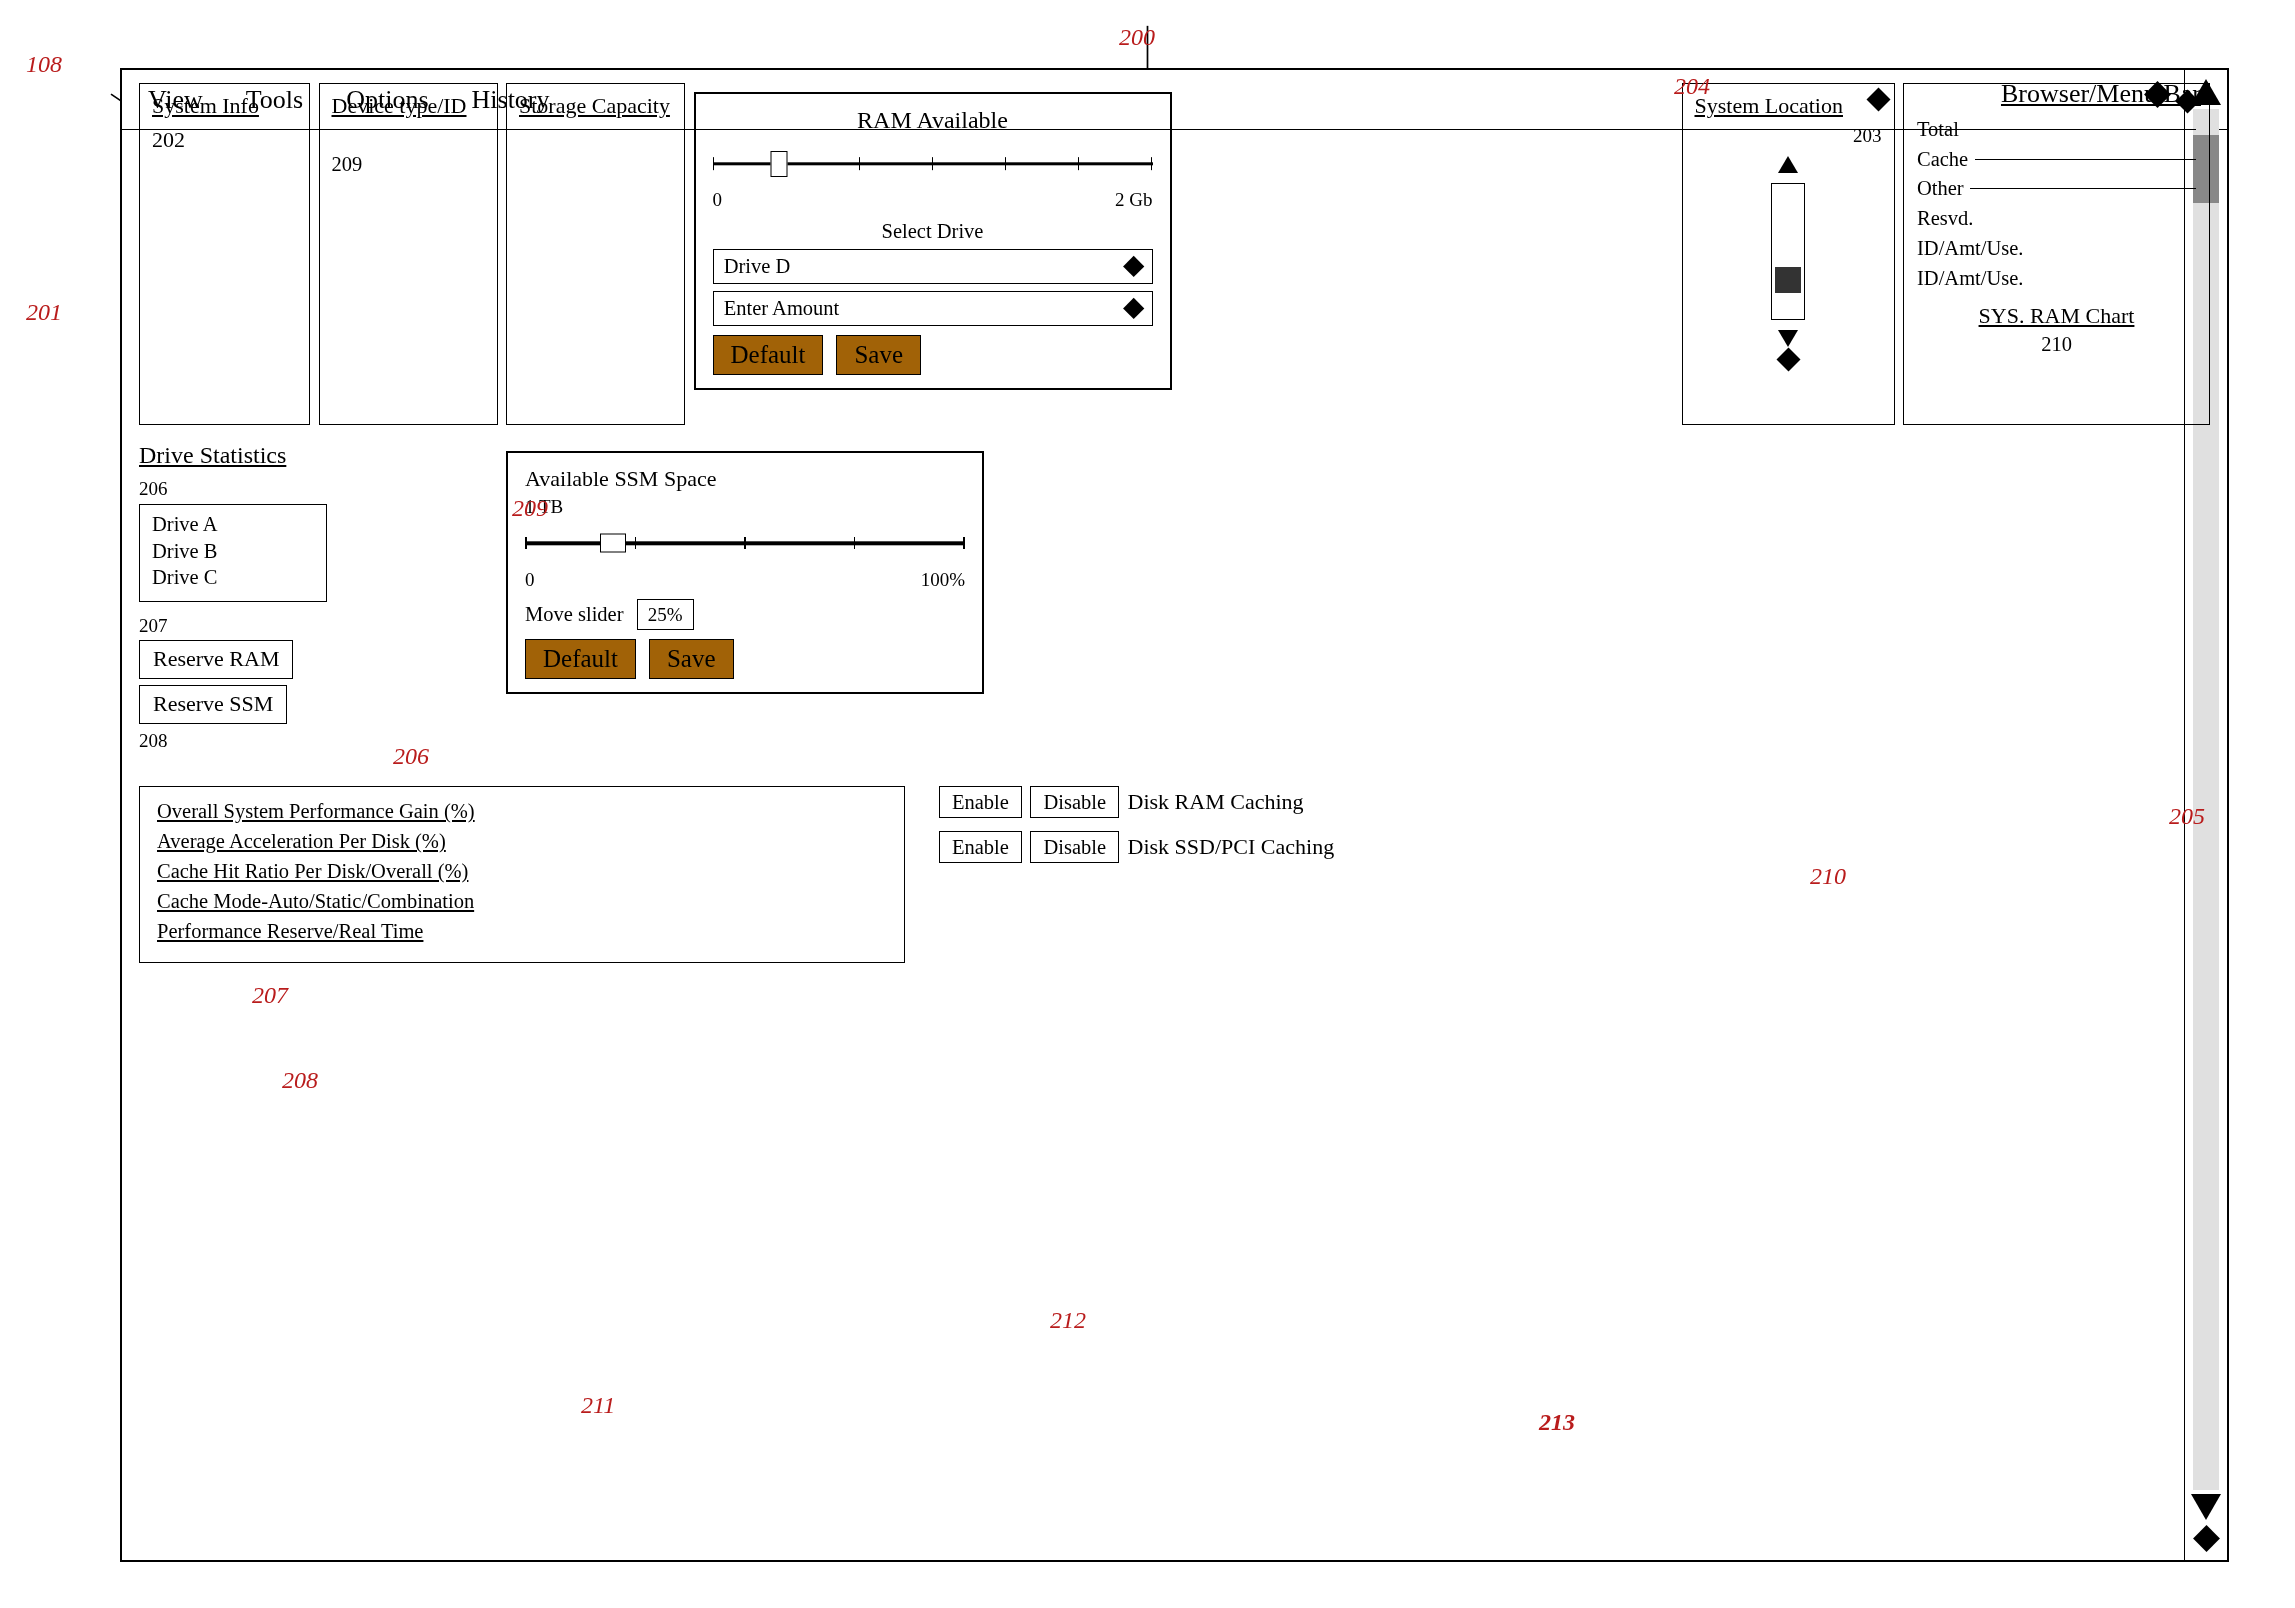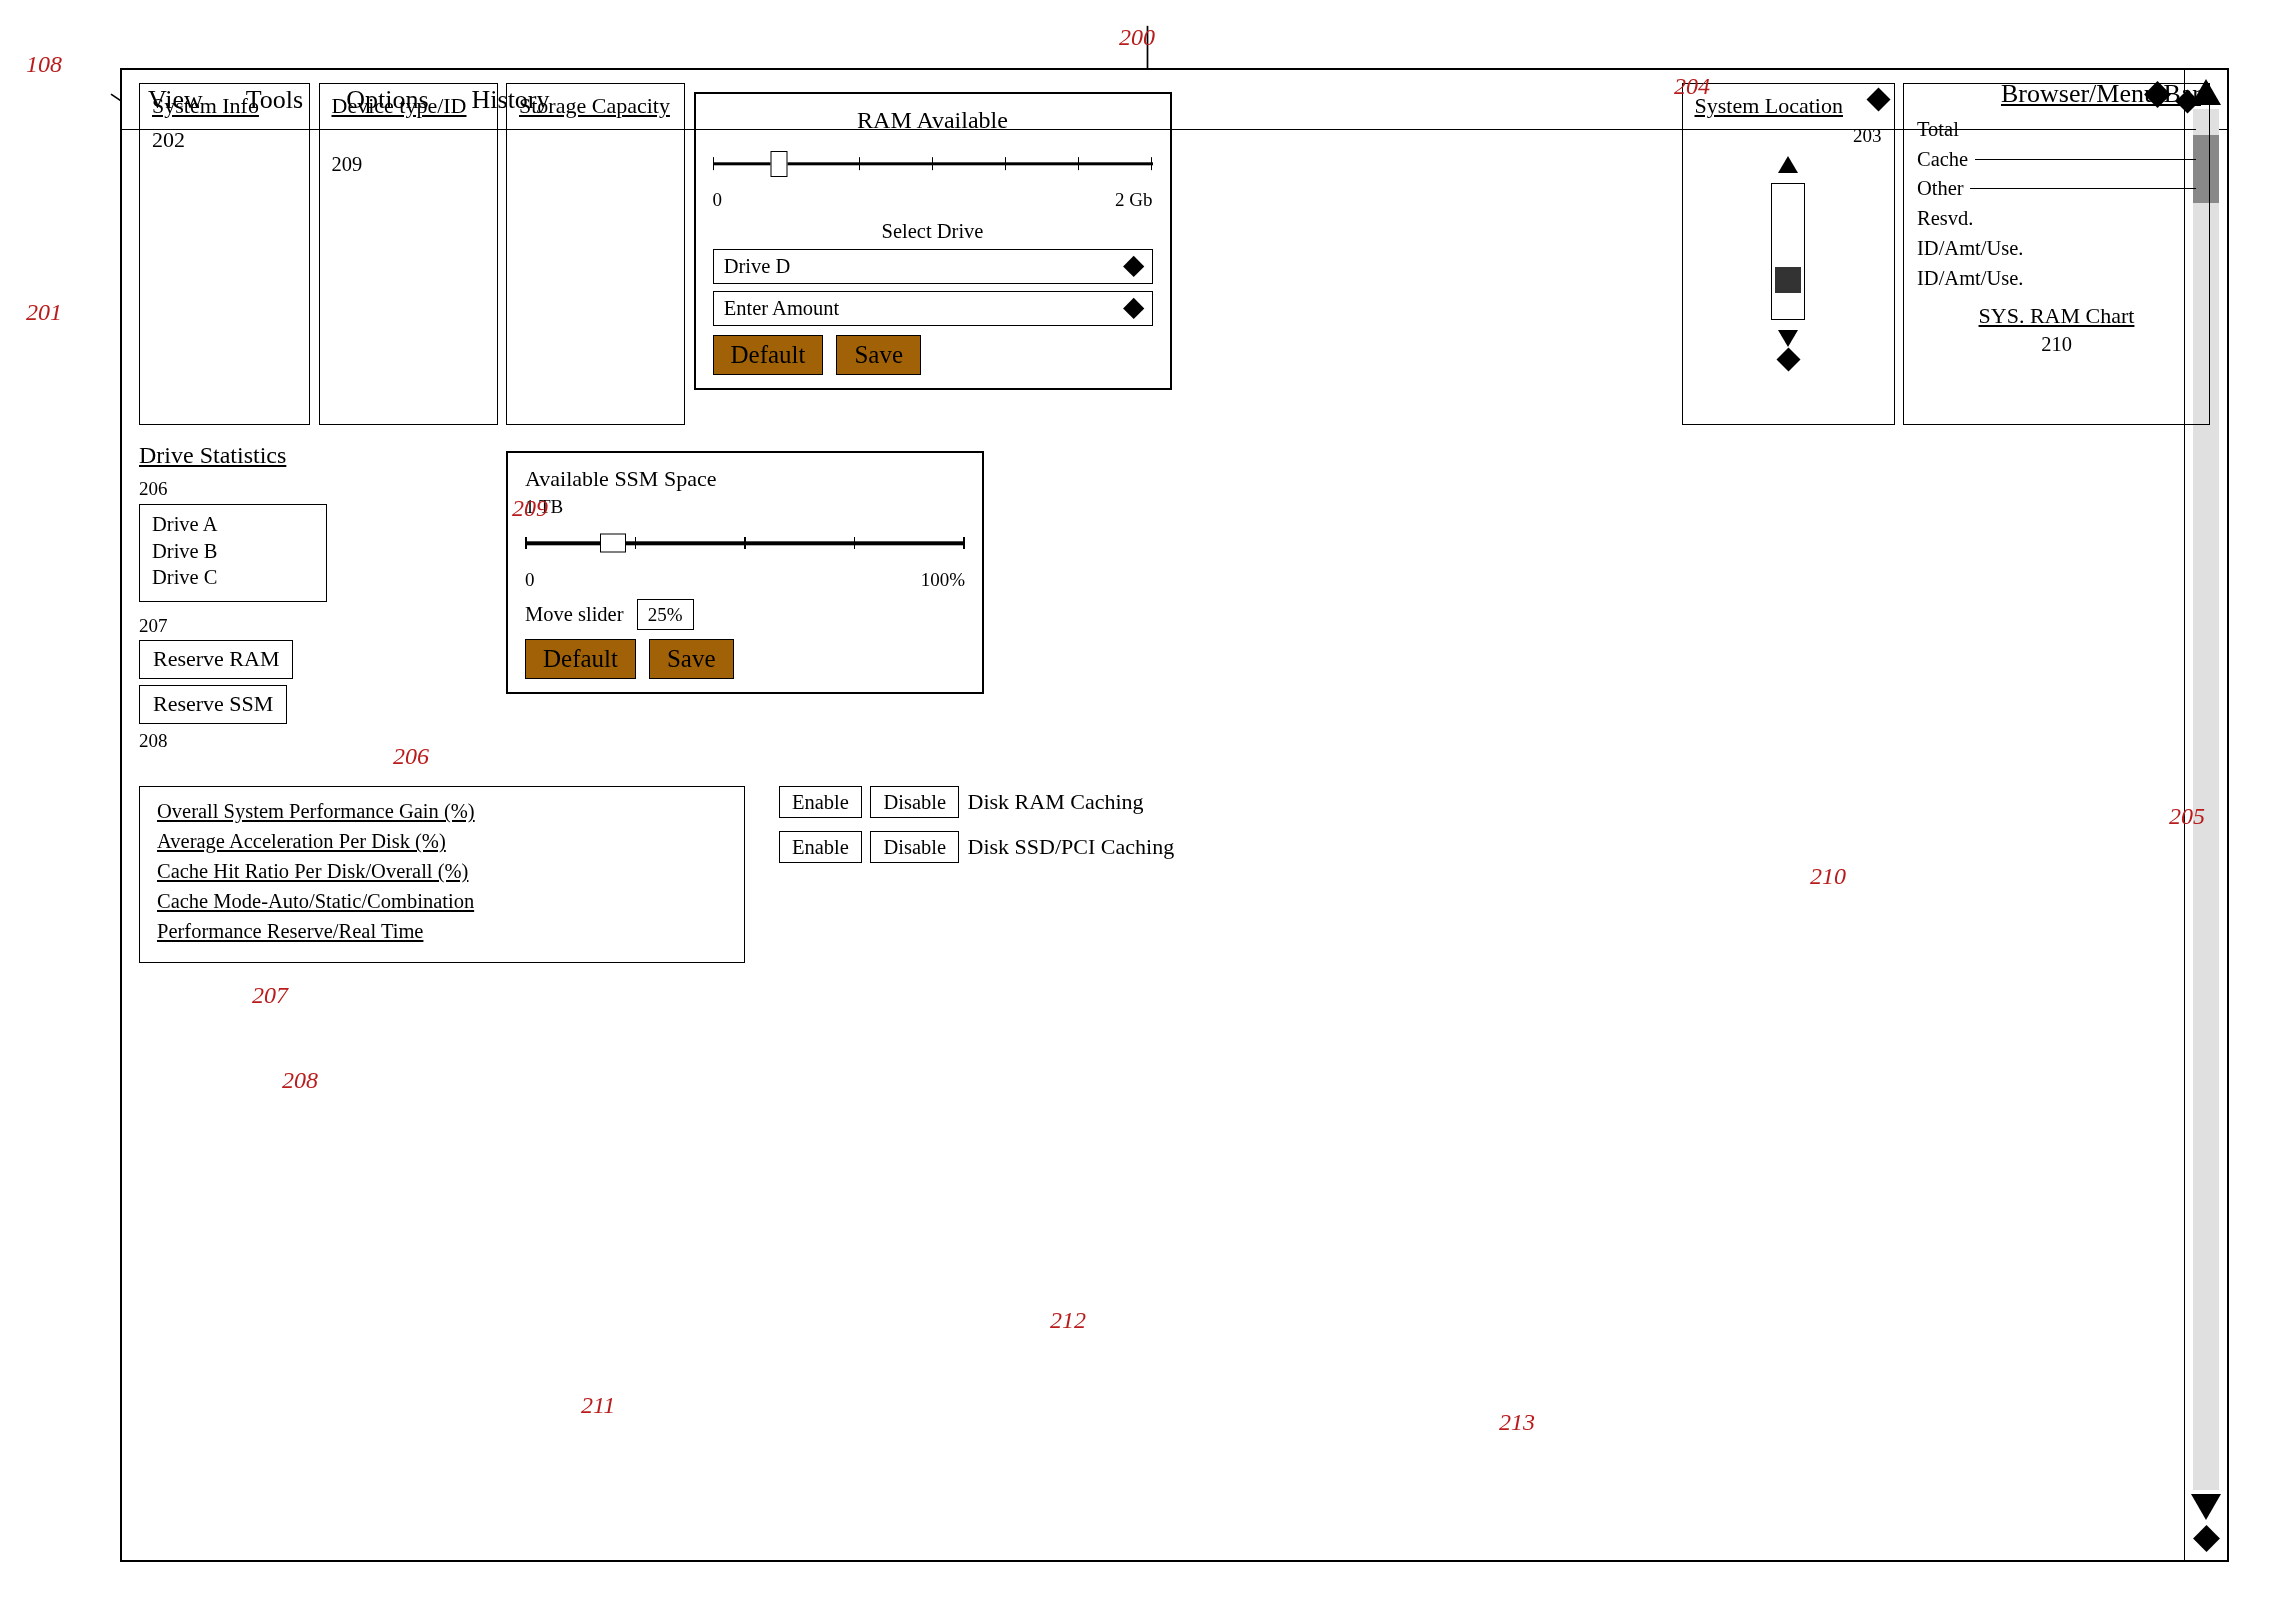--- a/index.html
+++ b/index.html
@@ -263,21 +263,21 @@
       text-decoration: underline;
       margin-top: 13px;
       text-align: center;
     }
 
     
     .performance-panel {
       border: 1.7px solid #000;
       padding: 13px 17px;
       margin-top: 17px;
-      width: 606px;
+      width: 766px;
     }
 
     .perf-item {
       font-size: 20.5px;
       text-decoration: underline;
       margin-bottom: 6.8px;
     }
 
     
     .caching-section {
@@ -742,16 +742,16 @@
   <span class="ref-num" style="top:1067px; left:282px;">208</span>
 
   <span class="ref-num" style="top:495px; left:512px;">209</span>
 
   <span class="ref-num" style="top:863px; left:1810px;">210</span>
 
   <span class="ref-num" style="top:1392px; left:581px;">211</span>
 
   <span class="ref-num" style="top:1307px; left:1050px;">212</span>
 
-  <span class="ref-num" style="top:1409px; left:1499px;">213</span>
+  <span class="ref-num" style="top:1409px; left:1539px;font-weight:bold;">213</span>
 
 </div>
 
 
 </body></html>

